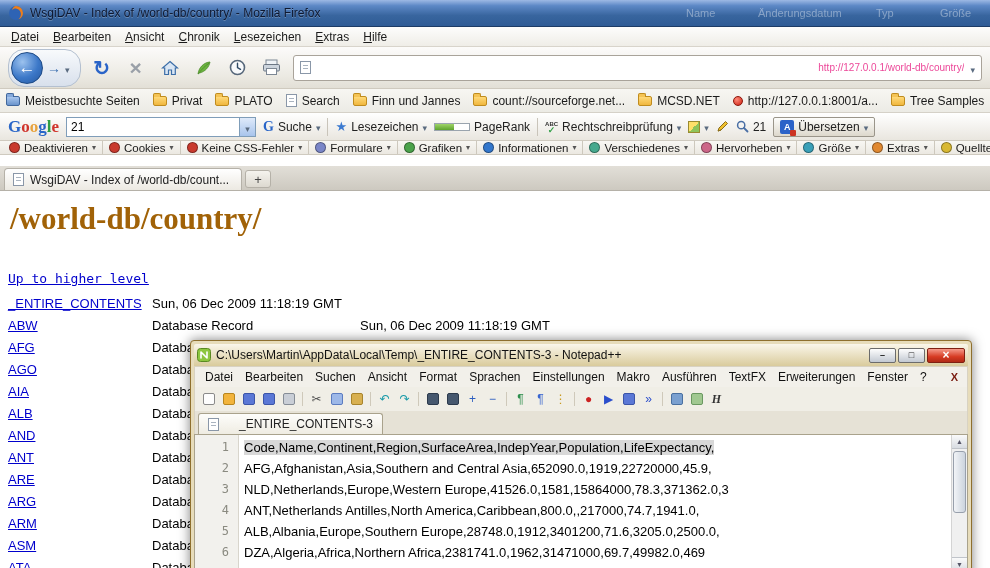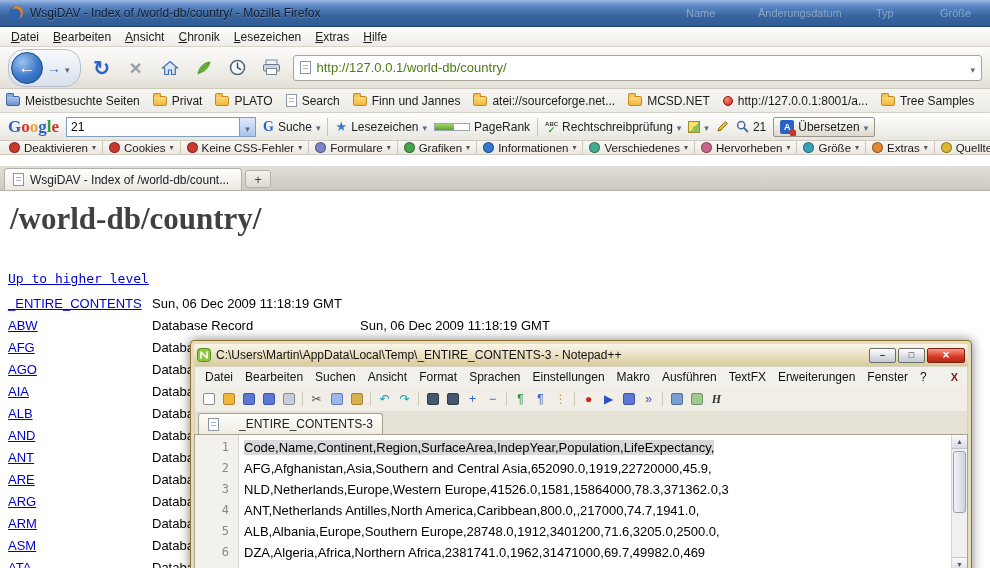--- a/index.html
+++ b/index.html
@@ -30,21 +30,21 @@
     border:1px solid #1d4a86;display:flex;align-items:center;justify-content:center;}
   .g-back::before{content:"←";color:#fff;font-size:17px;font-weight:bold;}
   .fwd-pill{display:flex;align-items:center;margin-left:4px;gap:4px;}
   .g-forward::before{content:"→";color:#3c6fb0;font-size:14px;font-weight:bold;}
   .g-caret::before{content:"▾";color:#5a6b80;font-size:9px;}
   .tool{width:26px;height:28px;display:flex;align-items:center;justify-content:center;}
   .g-reload::before{content:"↻";color:#2a64c8;font-size:20px;font-weight:bold;}
   .g-stop::before{content:"×";color:#9aa0a8;font-size:21px;font-weight:bold;}
   .urlbar{flex:1;height:26px;background:#fff;border:1px solid #a9a39a;border-radius:3px;
     display:flex;align-items:center;padding:0 6px;gap:6px;}
-  .urlbar input{flex:1;border:none;outline:none;font-size:13px;color:#4d7c0f;background:transparent;}
+  .urlbar input{flex:1;border:none;outline:none;font-size:10px;color:#ec4899;background:transparent;text-align:right;}
   .url-caret{color:#667;}
 
   
   .bookmarksbar{position:absolute;left:0;top:89px;width:990px;height:24px;
     background:linear-gradient(#f7f6f2,#ecebe5);border-bottom:1px solid #d5d1c8;
     display:flex;align-items:center;padding-left:6px;gap:13px;overflow:hidden;}
   .bm{display:flex;align-items:center;gap:5px;white-space:nowrap;}
   .bm-label{font-size:12px;color:#1a1a1a;}
 
   
@@ -103,21 +103,21 @@
     display:flex;align-items:flex-end;padding-left:4px;overflow:hidden;}
   .tab{height:22px;width:238px;background:linear-gradient(#ffffff,#ece9e2);
     border:1px solid #b5b1a8;border-bottom:none;border-radius:4px 4px 0 0;
     display:flex;align-items:center;gap:6px;padding:0 8px;font-size:12px;color:#222;white-space:nowrap;overflow:hidden;}
   .newtab{width:26px;height:18px;margin:0 0 2px 3px;background:linear-gradient(#f5f3ee,#ddd9d0);
     border:1px solid #b5b1a8;border-radius:3px;display:flex;align-items:center;justify-content:center;
     font-size:13px;color:#444;}
 
   
   .content{position:absolute;left:0;top:191px;width:990px;height:377px;background:#fff;overflow:hidden;}
-  .content h1{font-family:"Liberation Serif",serif;font-size:31px;font-weight:bold;color:#404040;margin:10px 0 0 10px;}
+  .content h1{font-family:"Liberation Serif",serif;font-size:31px;font-weight:bold;color:#a16207;margin:10px 0 0 10px;}
   .uplink{position:absolute;left:8px;top:80px;font-family:"DejaVu Sans Mono",monospace;font-size:13px;
     color:#0000cc;text-decoration:underline;}
   .filetable{position:absolute;left:8px;top:101px;font-family:"DejaVu Sans Mono",monospace;font-size:13px;color:#000;}
   .frow{height:22px;display:flex;align-items:center;white-space:pre;}
   .fname{width:144px;}
   .flink{color:#0000cc;text-decoration:underline;}
   .ftype{width:208px;}
 
   
   .npp{position:absolute;left:190px;top:340px;width:782px;height:240px;
@@ -261,21 +261,21 @@
       <div class="bm">
         <span class="ic-doc"></span>
         <span class="bm-label">Search</span>
       </div>
       <div class="bm">
         <span class="ic-folder"></span>
         <span class="bm-label">Finn und Jannes</span>
       </div>
       <div class="bm">
         <span class="ic-folder"></span>
-        <span class="bm-label">atei://sourceforge.net...</span>
+        <span class="bm-label">count://sourceforge.net...</span>
       </div>
       <div class="bm">
         <span class="ic-folder"></span>
         <span class="bm-label">MCSD.NET</span>
       </div>
       <div class="bm">
         <span class="ic-dot-red"></span>
         <span class="bm-label">http://127.0.0.1:8001/a...</span>
       </div>
       <div class="bm">

